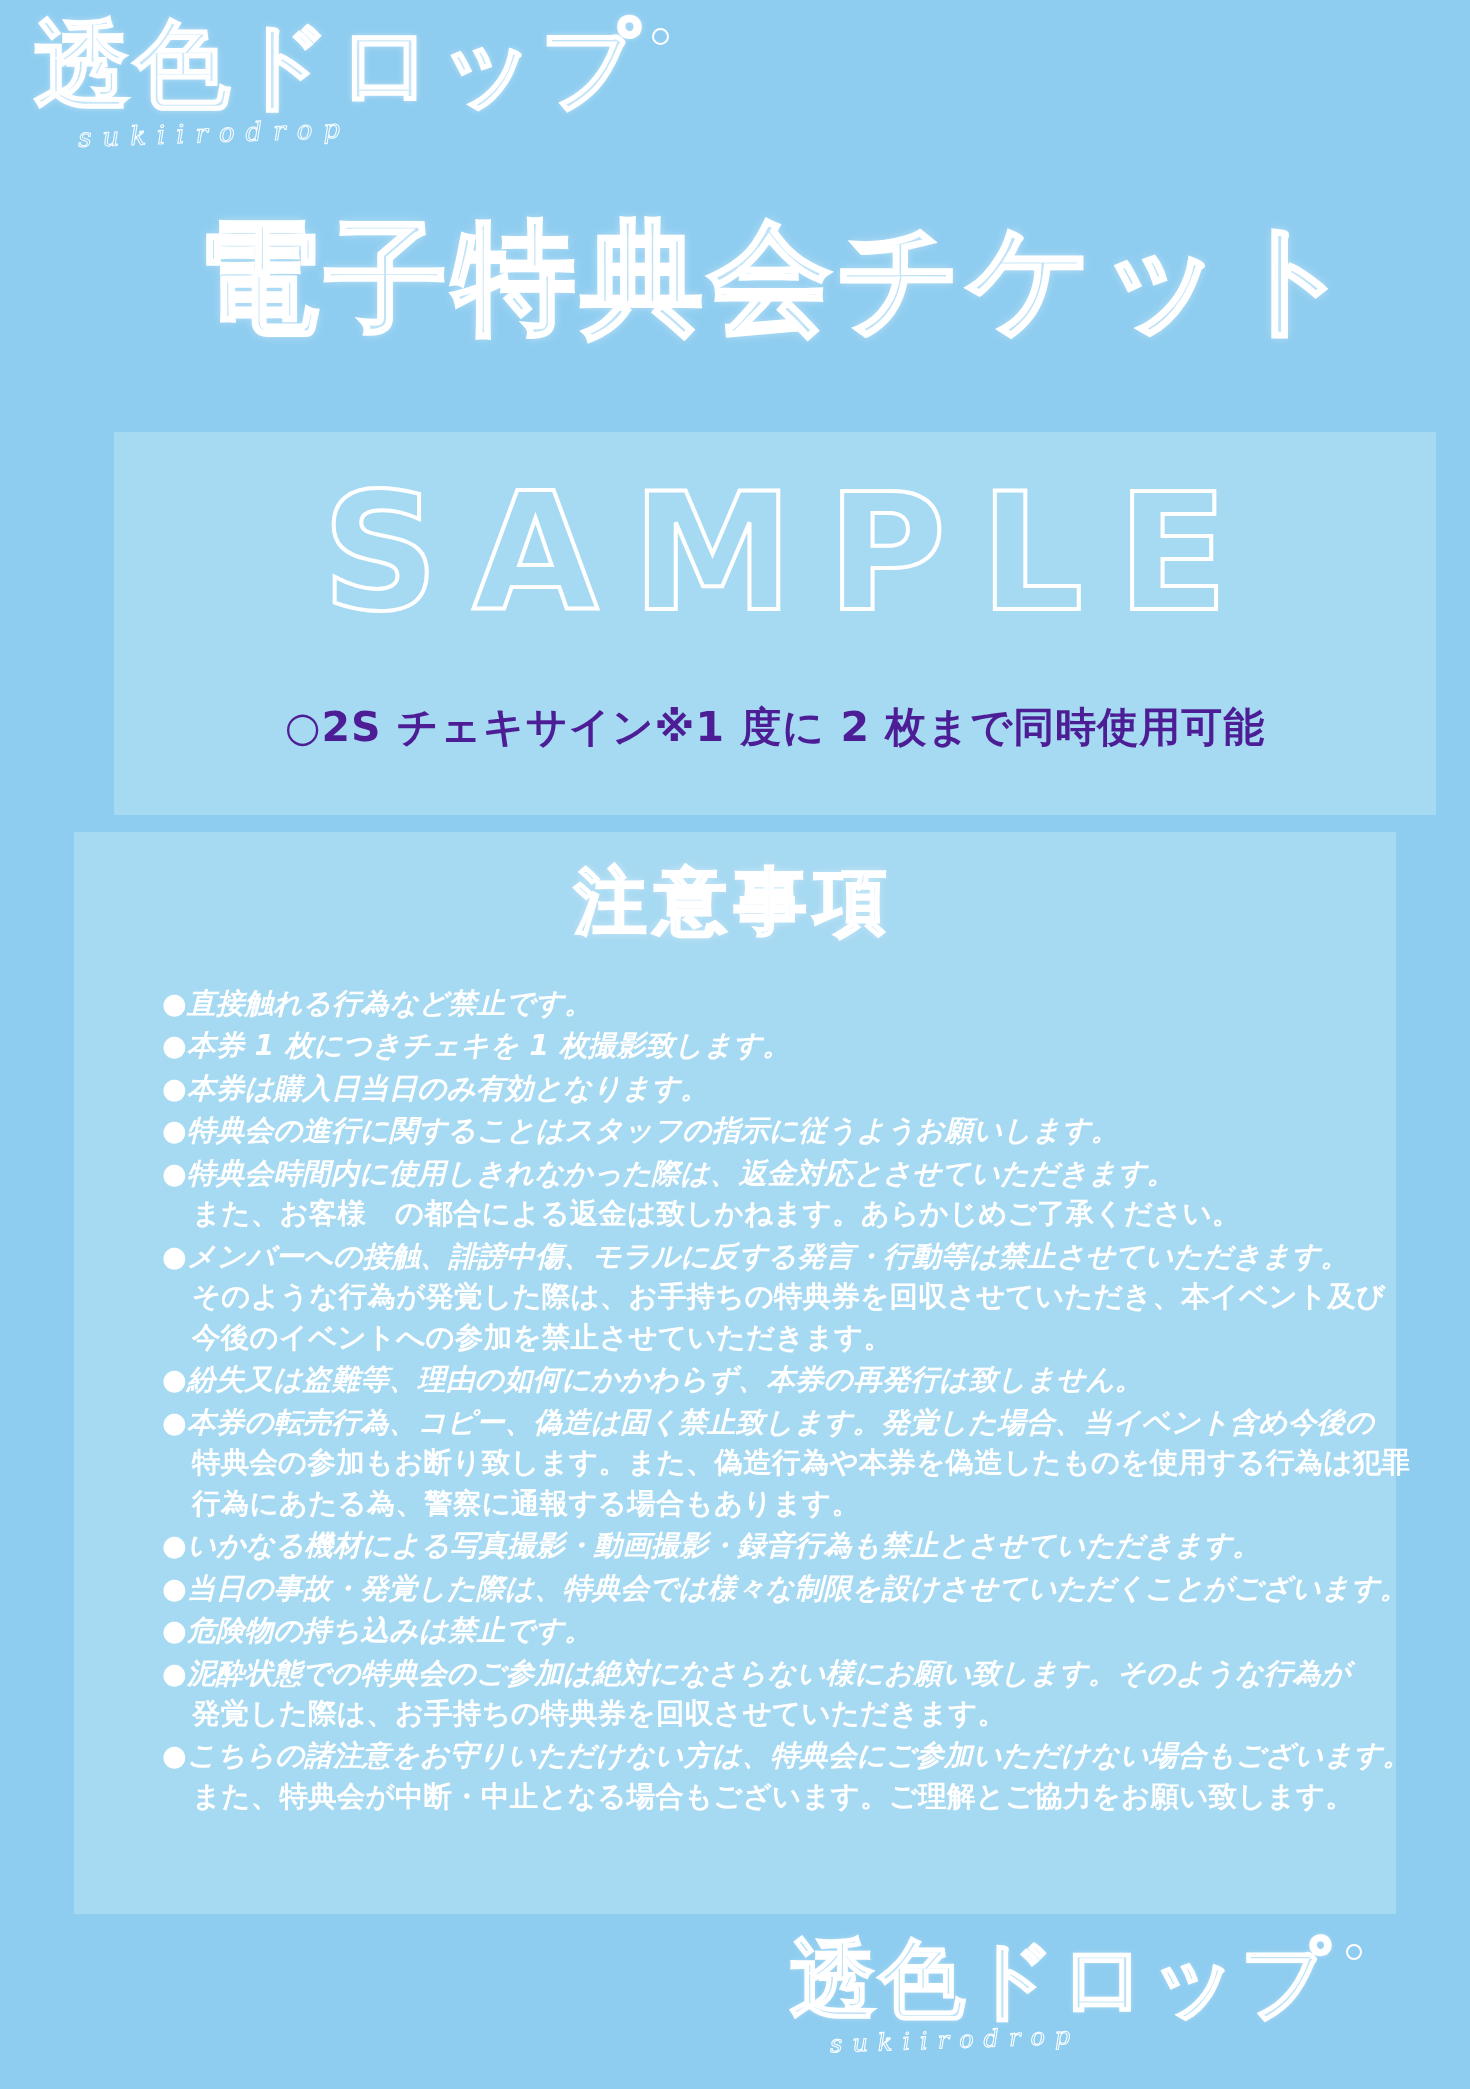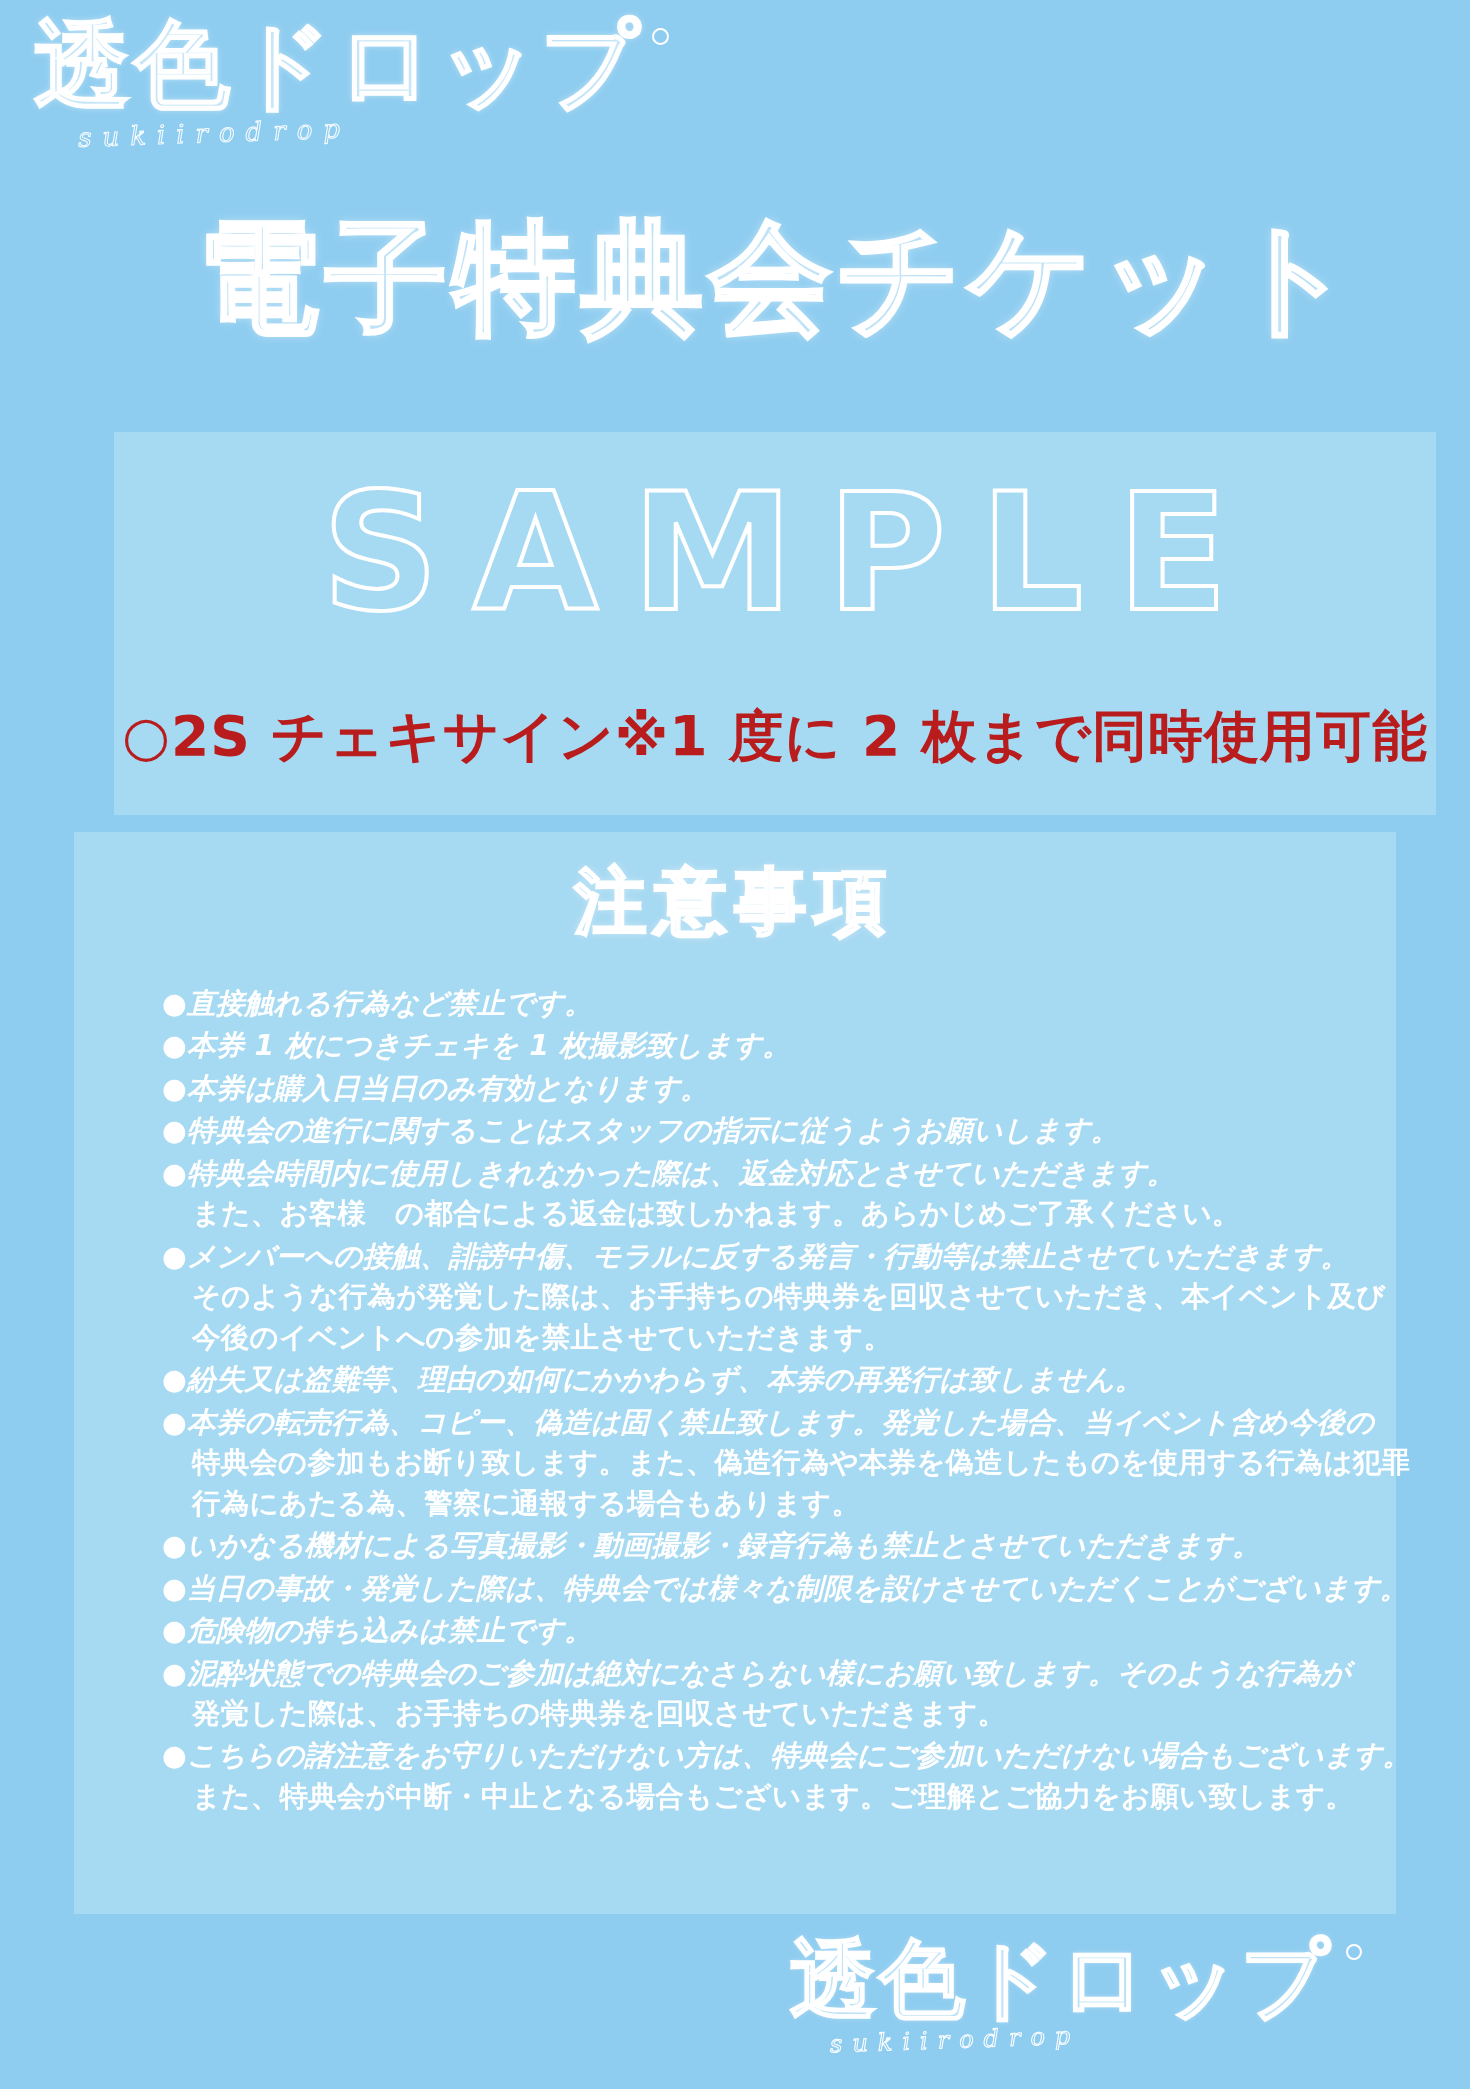--- a/index.html
+++ b/index.html
@@ -105,23 +105,23 @@
     color: transparent;
     -webkit-text-stroke: 4px #ffffff;
     line-height: 1.25;
   }
   .sample-caption {
     position: absolute;
     left: 0;
     top: 268px;
     width: 1322px;
     text-align: center;
-    font-size: 55px;
-    font-weight: 700;
-    color: #b91c1c;
+    font-size: 41px;
+    font-weight: 700;
+    color: #4c1d95;
     letter-spacing: 1px;
     white-space: nowrap;
   }
 
   
   .notes-panel {
     position: absolute;
     left: 74px;
     top: 832px;
     width: 1322px;

